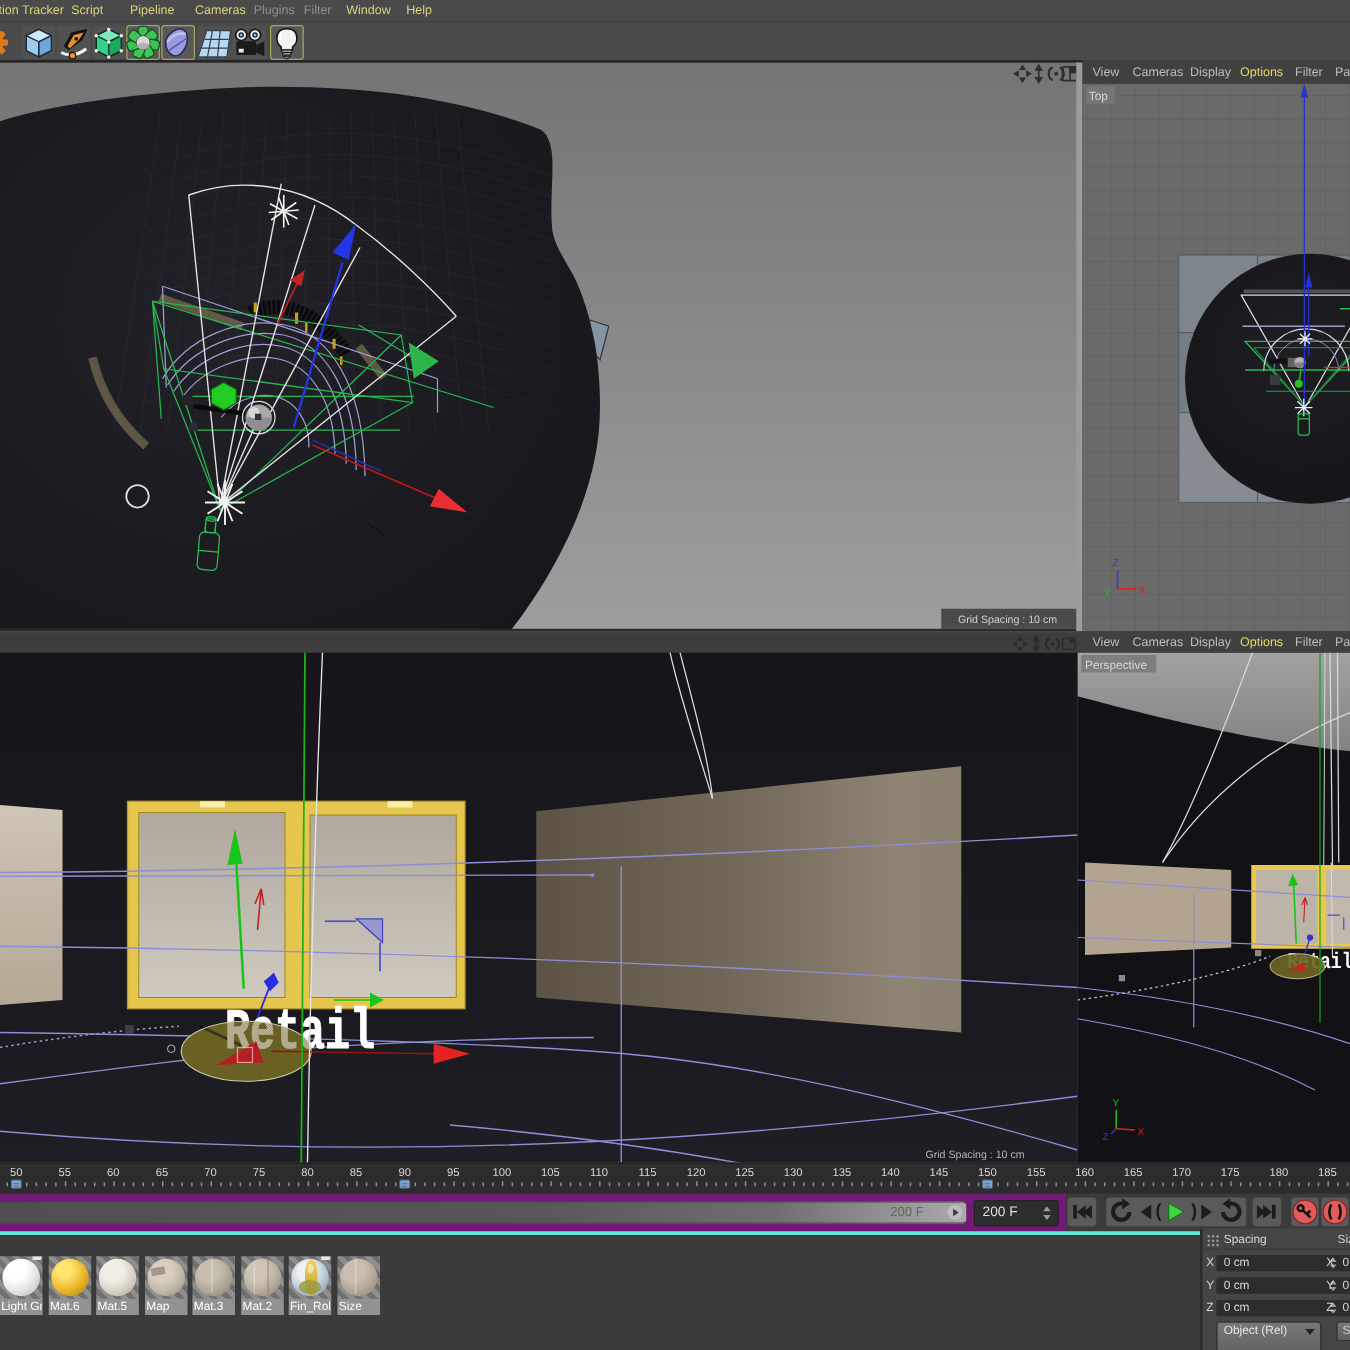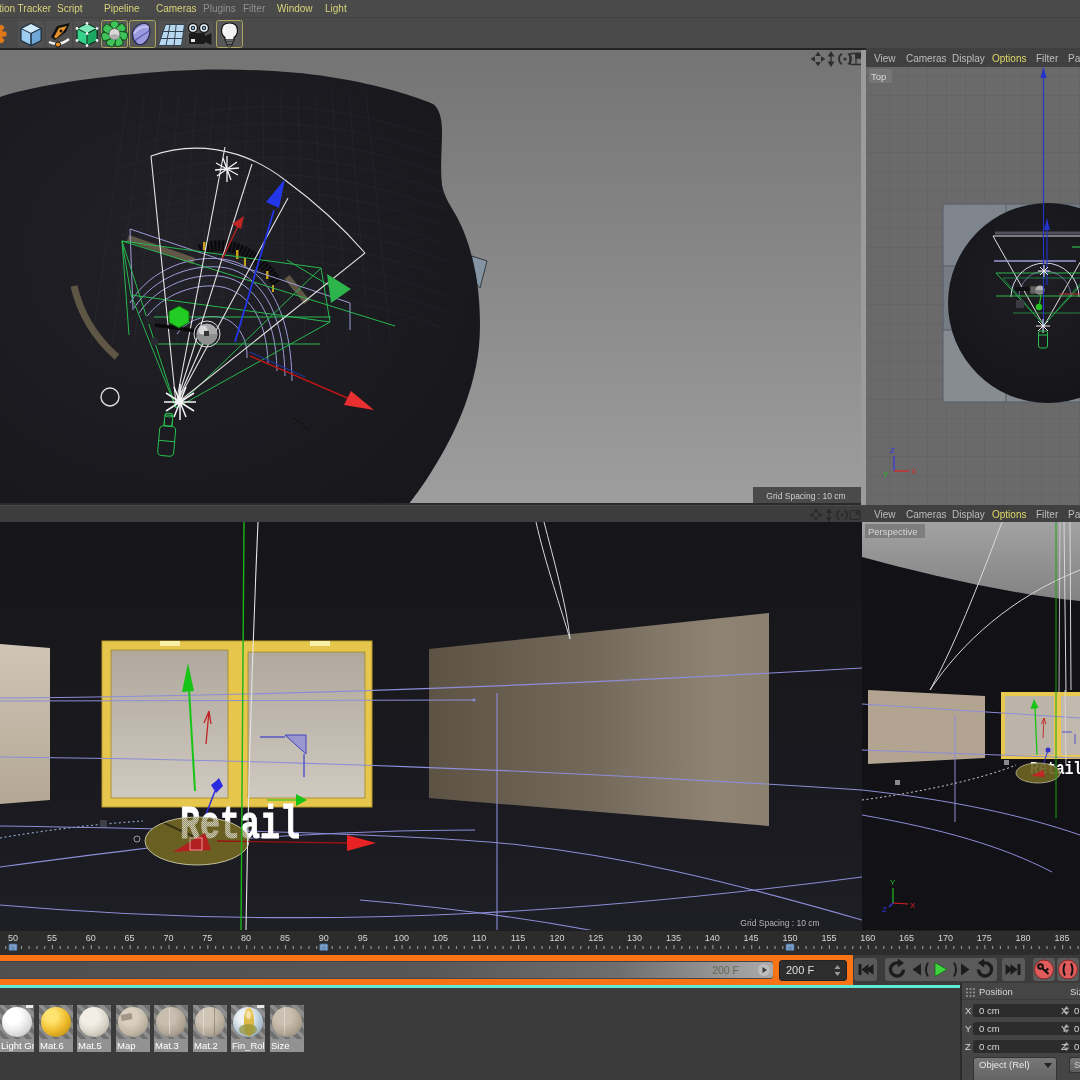--- a/index.html
+++ b/index.html
@@ -10,21 +10,21 @@
 </style></head><body>
 
 <div class="abs" id="menubar" style="left:0;top:0;width:1080px;height:17px;background:#4a4a4a">
   <span class="mitem" style="left:-15px">Motion Tracker</span>
   <span class="mitem" style="left:57px">Script</span>
   <span class="mitem" style="left:104px">Pipeline</span>
   <span class="mitem" style="left:156px">Cameras</span>
   <span class="mitem gray" style="left:203px">Plugins</span>
   <span class="mitem gray" style="left:243px">Filter</span>
   <span class="mitem" style="left:277px">Window</span>
-  <span class="mitem" style="left:325px">Light</span>
+  <span class="mitem" style="left:325px">Help</span>
 </div>
 
 <div class="abs" id="toolbar" style="left:0;top:17px;width:1080px;height:31px;background:#4a4a4a;border-top:1px solid #424242">
   <svg class="abs" style="left:0;top:0" width="260" height="31" viewBox="0 0 260 31">
 
     <g transform="translate(-5,16)">
       <g fill="#e07818">
         <g transform="rotate(0)">
             <rect x="-2.5" y="6" width="5" height="5.5" rx="1.5"></rect>
           </g>
@@ -825,21 +825,21 @@
   <g>
       <rect x="319.8" y="14" width="8" height="6.5" rx="1" fill="#7fa3cf" stroke="#46688e" stroke-width="0.8"></rect>
       <path d="M321.8,17 h4 M321.8,19 h4" stroke="#46688e" stroke-width="0.7"></path>
     </g>
   <g>
       <rect x="786.0" y="14" width="8" height="6.5" rx="1" fill="#7fa3cf" stroke="#46688e" stroke-width="0.8"></rect>
       <path d="M788.0,17 h4 M788.0,19 h4" stroke="#46688e" stroke-width="0.7"></path>
     </g>
 </svg>
 
-<div class="abs" id="controls" style="left:0;top:955px;width:853px;height:30px;background:#f97316">
+<div class="abs" id="controls" style="left:0;top:955px;width:853px;height:30px;background:#701a75">
   <div class="abs" style="left:0;top:6px;width:773px;height:18px;background:linear-gradient(to right,#4f4f4f 0%,#575757 55%,#6e6e6e 80%,#ababab 100%);box-shadow:inset 0 1px 0 #424242, inset 0 -1px 0 #474747;border-radius:0 3px 3px 0">
     <span class="abs" style="right:34px;top:2.5px;font-size:10.5px;color:#636a56">200 F</span>
     <div class="abs" style="right:3px;top:3px;width:12px;height:12px;border-radius:50%;background:#bdbdbd"></div>
     <svg class="abs" style="right:3px;top:3px" width="12" height="12">
         <polygon points="4.5,3 9,6 4.5,9" fill="#3c3c3c"></polygon>
       </svg>
   </div>
   <div class="abs" style="left:779px;top:5px;width:66px;height:19px;background:#2d2d2d;border:1px solid #222;border-radius:3px">
     <span class="abs" style="left:6px;top:3px;font-size:11px;color:#dedede">200 F</span>
     <svg class="abs" style="right:5px;top:4px" width="7" height="11">
@@ -957,21 +957,21 @@
         <circle cx="5.5" cy="2" r="1"></circle>
         <circle cx="9" cy="2" r="1"></circle>
         <circle cx="2" cy="5.5" r="1"></circle>
         <circle cx="5.5" cy="5.5" r="1"></circle>
         <circle cx="9" cy="5.5" r="1"></circle>
         <circle cx="2" cy="9" r="1"></circle>
         <circle cx="5.5" cy="9" r="1"></circle>
         <circle cx="9" cy="9" r="1"></circle>
       </g>
     </svg>
-  <span class="abs" style="left:17px;top:3px">Position</span>
+  <span class="abs" style="left:17px;top:3px">Spacing</span>
   <span class="abs" style="left:108px;top:3px">Size</span>
   <div class="abs" style="left:0;top:16px;width:120px;height:1px;background:#3a3a3a"></div>
   <style>.fld{position:absolute;left:11px;width:100px;height:13.5px;background:#2c2c2c;border-radius:2px}
   .fl2{position:absolute;left:107px;width:13px;height:13.5px;background:#2c2c2c;border-radius:2px 0 0 2px}
   .axl{position:absolute;left:3px}.ax2{position:absolute;left:99px}
   .stp{position:absolute;right:3px;top:2.5px;width:7px;height:9px}</style>
   <span class="axl" style="top:22px">X</span>
     <div class="fld" style="top:20.5px">
       <span class="abs" style="left:6px;top:1px">0 cm</span>
       <svg class="stp" width="7" height="9">

